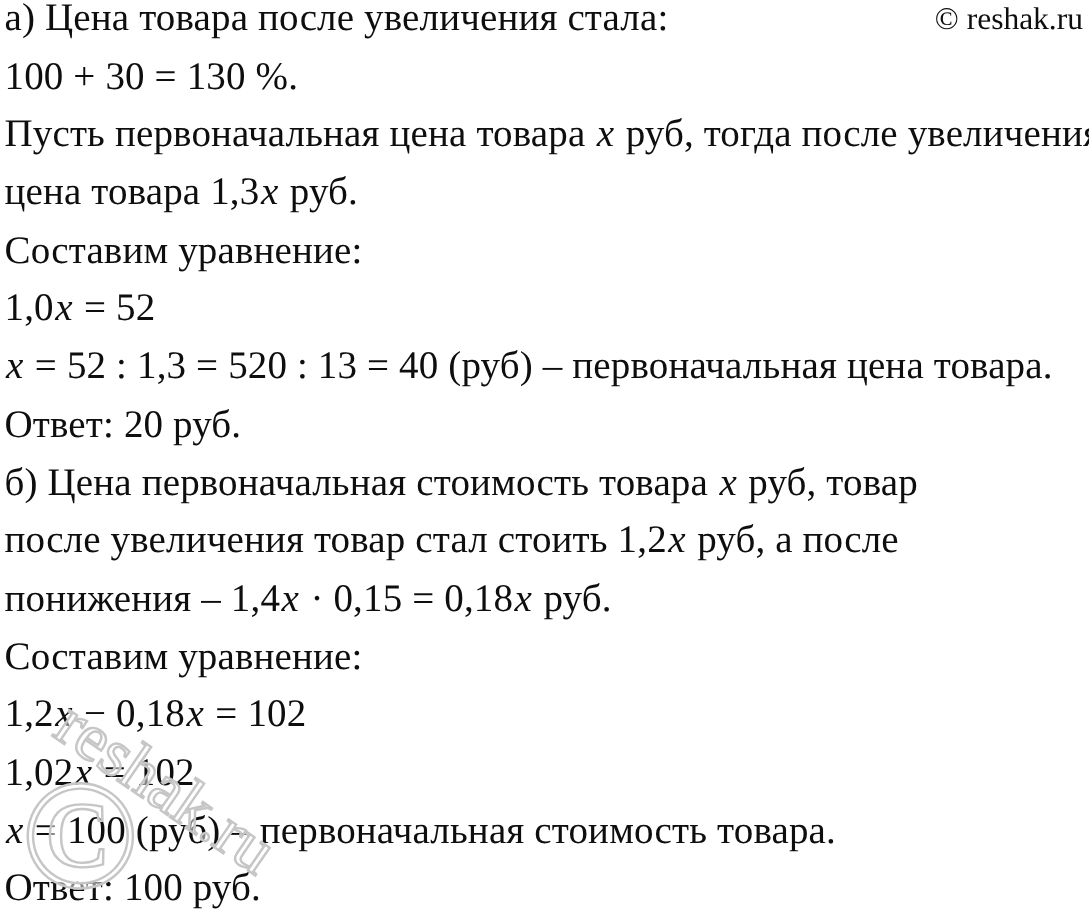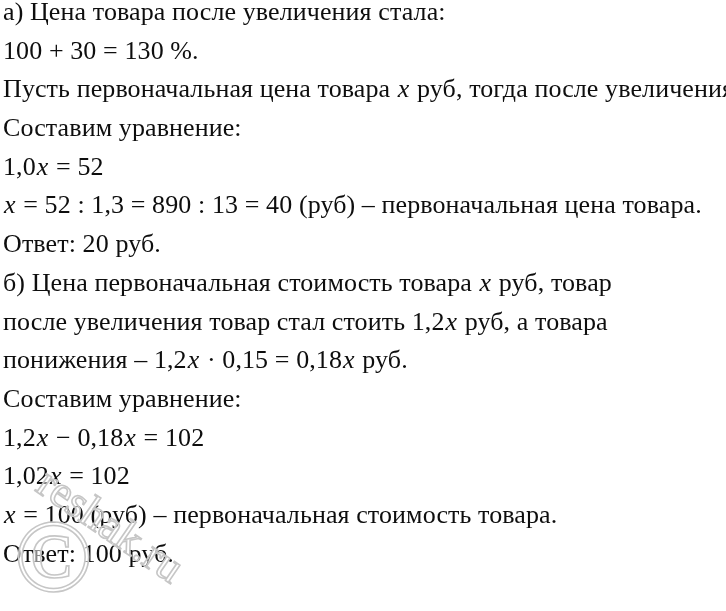--- a/index.html
+++ b/index.html
@@ -57,33 +57,35 @@
 </style>
 </head>
 <body>
 
 <div class="page">
 
   <div class="lines">
       <div class="line"><span>а) Цена товара после увеличения стала:</span></div>
       <div class="line"><span>100 + 30 = 130 %.</span></div>
       <div class="line"><span>Пусть первоначальная цена товара </span><i>x</i><span> руб, тогда после увеличения</span></div>
+      <div class="line"><span>цена товара 1,3</span><i>x</i><span> руб.</span></div>
       <div class="line"><span>Составим уравнение:</span></div>
       <div class="line"><span>1,0</span><i>x</i><span> = 52</span></div>
-      <div class="line"><span></span><i>x</i><span> = 52 : 1,3 = 890 : 13 = 40 (руб) – первоначальная цена товара.</span></div>
+      <div class="line"><span></span><i>x</i><span> = 52 : 1,3 = 520 : 13 = 40 (руб) – первоначальная цена товара.</span></div>
       <div class="line"><span>Ответ: 20 руб.</span></div>
       <div class="line"><span>б) Цена первоначальная стоимость товара </span><i>x</i><span> руб, товар</span></div>
-      <div class="line"><span>после увеличения товар стал стоить 1,2</span><i>x</i><span> руб, а товара</span></div>
-      <div class="line"><span>понижения – 1,2</span><i>x</i><span> · 0,15 = 0,18</span><i>x</i><span> руб.</span></div>
+      <div class="line"><span>после увеличения товар стал стоить 1,2</span><i>x</i><span> руб, а после</span></div>
+      <div class="line"><span>понижения – 1,4</span><i>x</i><span> · 0,15 = 0,18</span><i>x</i><span> руб.</span></div>
       <div class="line"><span>Составим уравнение:</span></div>
       <div class="line"><span>1,2</span><i>x</i><span> − 0,18</span><i>x</i><span> = 102</span></div>
       <div class="line"><span>1,02</span><i>x</i><span> = 102</span></div>
       <div class="line"><span></span><i>x</i><span> = 100 (руб) – первоначальная стоимость товара.</span></div>
       <div class="line"><span>Ответ: 100 руб.</span></div>
     </div>
 
+  <div class="copyright">© reshak.ru</div>
 
   <svg class="watermark-svg" width="320" height="211" viewBox="0 400 320 211">
     <text x="14" y="591" font-size="104">©</text>
     <text x="34" y="490" font-size="45" transform="rotate(34.5 34 490)">reshak.ru</text>
   </svg>
 
 </div>
 
 </body></html>

